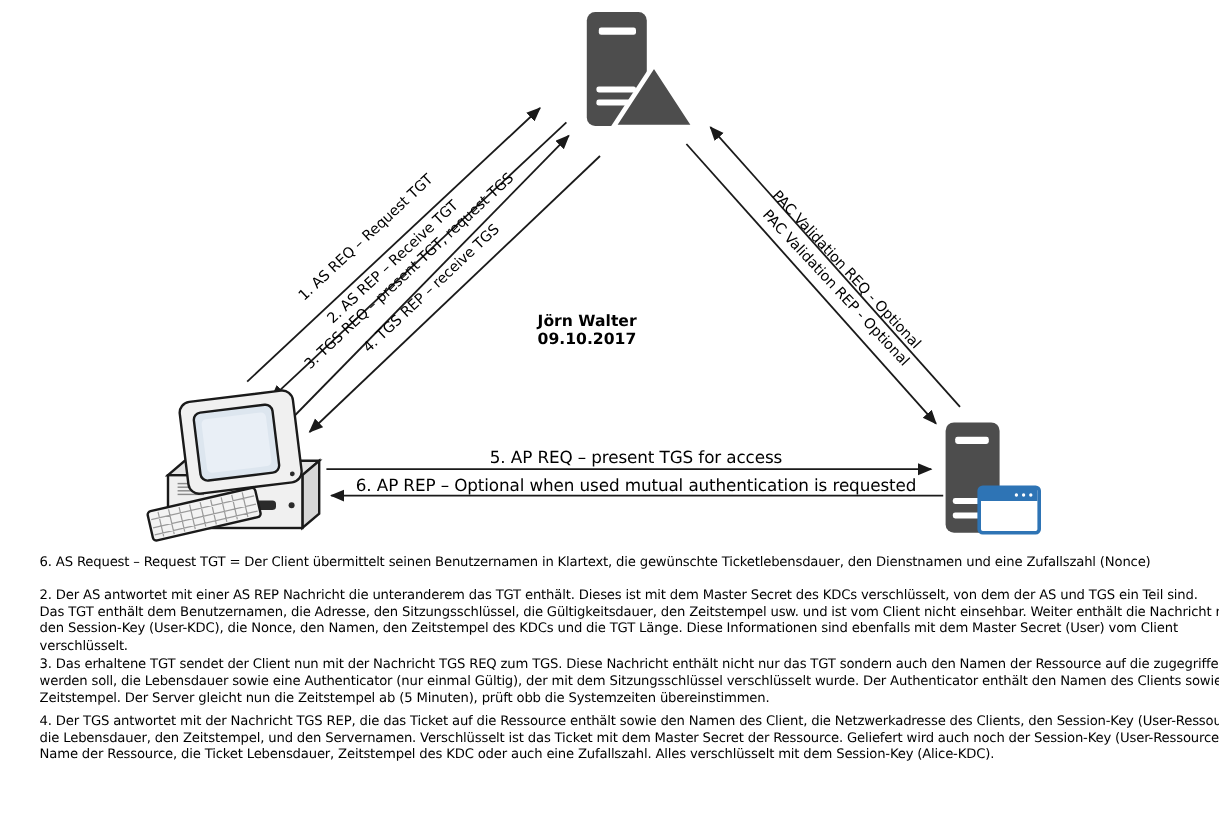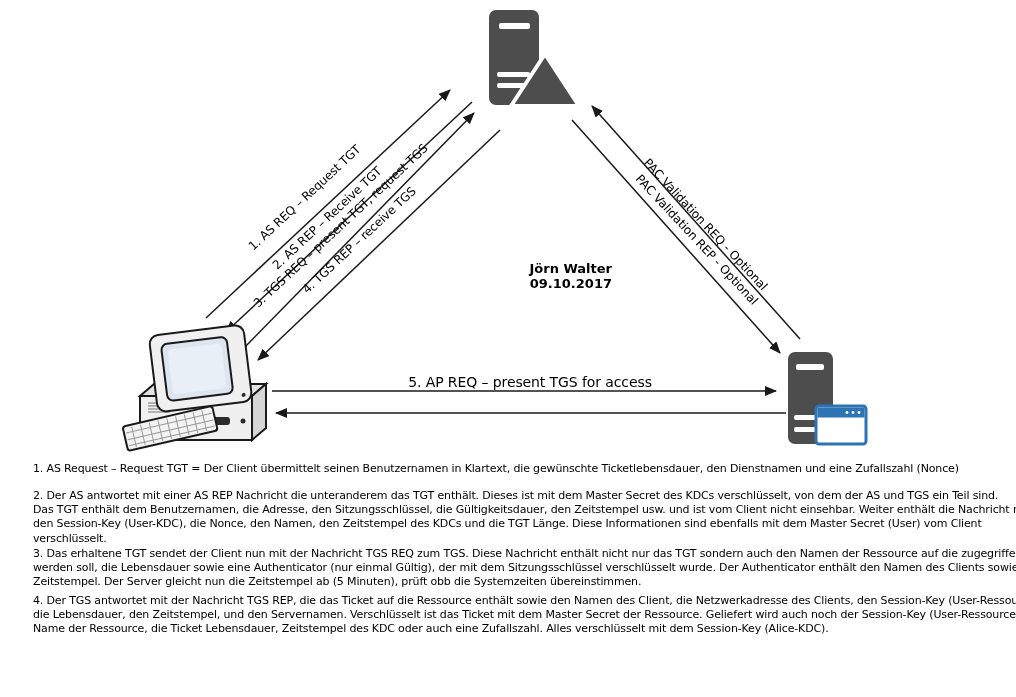--- a/index.html
+++ b/index.html
@@ -6,21 +6,21 @@
   html,body{margin:0;padding:0;background:#ffffff;}
   body{font-family:"DejaVu Sans","Liberation Sans",sans-serif;color:#000;}
   .canvas{position:relative;width:1016px;height:697px;background:#fff;overflow:hidden;}
   svg{position:absolute;left:0;top:0;}
   .lbl{position:absolute;white-space:nowrap;font-size:12px;letter-spacing:-0.1px;
        height:15px;line-height:15px;transform-origin:0 100%;color:#000;}
   .rot-up{transform:rotate(-43deg);}
   .rot-down{transform:rotate(47deg);}
   .hlbl{position:absolute;white-space:nowrap;font-size:14px;letter-spacing:-0.1px;
         transform:translateX(-50%);color:#000;}
-  .author{position:absolute;left:448px;top:262px;width:164px;text-align:right;
+  .author{position:absolute;left:448px;top:262px;width:164px;text-align:left;
           font-weight:bold;font-size:13px;line-height:14.5px;color:#000;}
   .note{position:absolute;left:33px;white-space:pre;font-size:11px;
         letter-spacing:-0.15px;line-height:14.2px;color:#000;}
 </style>
 </head>
 <body>
 
 <div class="canvas">
 
   <svg width="1016" height="697" viewBox="0 0 1016 697">
@@ -101,27 +101,28 @@
 
   <div class="lbl rot-up" style="left:256px;top:239px">1. AS REQ – Request TGT</div>
   <div class="lbl rot-up" style="left:280px;top:258px">2. AS REP – Receive TGT</div>
   <div class="lbl rot-up" style="left:261px;top:296px">3. TGS REQ – present TGT, request TGS</div>
   <div class="lbl rot-up" style="left:310px;top:282px">4. TGS REP – receive TGS</div>
 
   <div class="lbl rot-down" style="left:640px;top:151px">PAC Validation REQ - Optional</div>
   <div class="lbl rot-down" style="left:632px;top:167px">PAC Validation REP - Optional</div>
 
   <div class="hlbl" style="left:530px;top:374px">5. AP REQ – present TGS for access</div>
+  <div class="hlbl" style="left:530px;top:397px">6. AP REP – Optional when used mutual authentication is requested</div>
 
   <div class="author">
     <div>Jörn Walter</div>
     <div>09.10.2017</div>
   </div>
 
-  <div class="note" style="top:462px">1. AS Request – Request TGT = Der Client übermittelt seinen Benutzernamen in Klartext, die gewünschte Ticketlebensdauer, den Dienstnamen und eine Zufallszahl (Nonce)</div>
+  <div class="note" style="top:462px">6. AS Request – Request TGT = Der Client übermittelt seinen Benutzernamen in Klartext, die gewünschte Ticketlebensdauer, den Dienstnamen und eine Zufallszahl (Nonce)</div>
   <div class="note" style="top:489px">2. Der AS antwortet mit einer AS REP Nachricht die unteranderem das TGT enthält. Dieses ist mit dem Master Secret des KDCs verschlüsselt, von dem der AS und TGS ein Teil sind.
 Das TGT enthält dem Benutzernamen, die Adresse, den Sitzungsschlüssel, die Gültigkeitsdauer, den Zeitstempel usw. und ist vom Client nicht einsehbar. Weiter enthält die Nachricht noch
 den Session-Key (User-KDC), die Nonce, den Namen, den Zeitstempel des KDCs und die TGT Länge. Diese Informationen sind ebenfalls mit dem Master Secret (User) vom Client
 verschlüsselt.</div>
   <div class="note" style="top:547px">3. Das erhaltene TGT sendet der Client nun mit der Nachricht TGS REQ zum TGS. Diese Nachricht enthält nicht nur das TGT sondern auch den Namen der Ressource auf die zugegriffen
 werden soll, die Lebensdauer sowie eine Authenticator (nur einmal Gültig), der mit dem Sitzungsschlüssel verschlüsselt wurde. Der Authenticator enthält den Namen des Clients sowie einen
 Zeitstempel. Der Server gleicht nun die Zeitstempel ab (5 Minuten), prüft obb die Systemzeiten übereinstimmen.</div>
   <div class="note" style="top:594px">4. Der TGS antwortet mit der Nachricht TGS REP, die das Ticket auf die Ressource enthält sowie den Namen des Client, die Netzwerkadresse des Clients, den Session-Key (User-Ressource),
 die Lebensdauer, den Zeitstempel, und den Servernamen. Verschlüsselt ist das Ticket mit dem Master Secret der Ressource. Geliefert wird auch noch der Session-Key (User-Ressource),
 Name der Ressource, die Ticket Lebensdauer, Zeitstempel des KDC oder auch eine Zufallszahl. Alles verschlüsselt mit dem Session-Key (Alice-KDC).</div>

